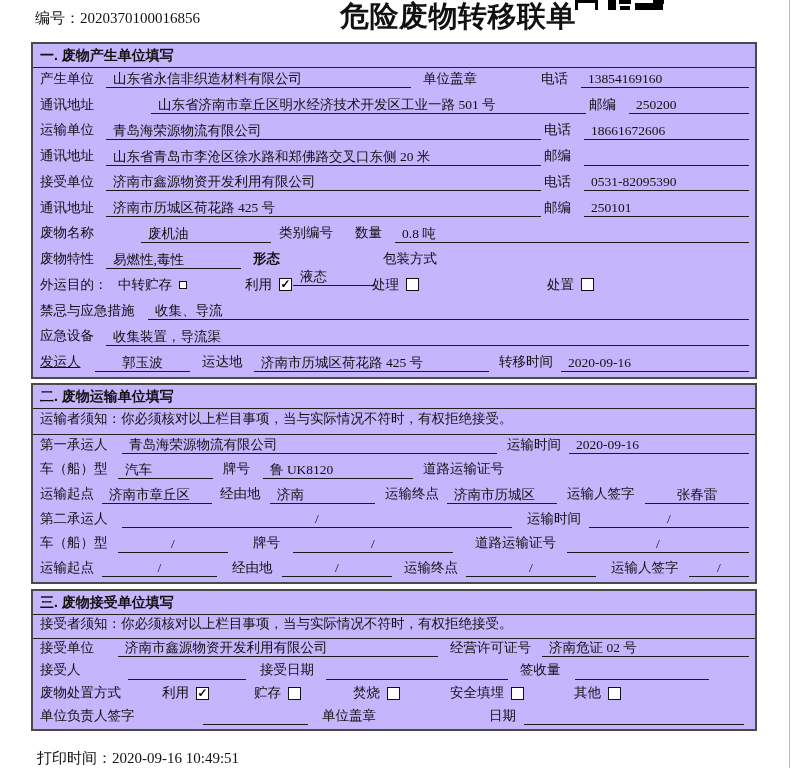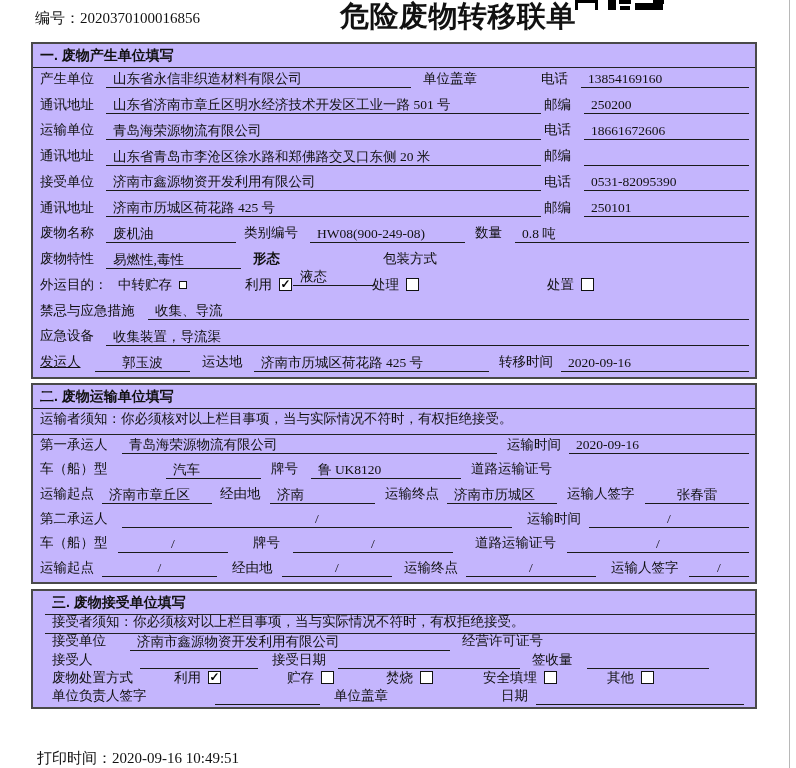--- a/index.html
+++ b/index.html
@@ -20,21 +20,21 @@
   .qr .q-outline{position:absolute;left:0;top:0;width:17px;height:14px;border:3px solid #000;background:#fff;}
   .qr .qm{position:absolute;background:#000;}
 
   .section{
     position:absolute;left:31px;width:726px;box-sizing:border-box;
     border:2px solid #4a4a4a;background:#c4b5fd;
     display:flex;flex-direction:column;
   }
   .s1{top:42px;height:337px;}
   .s2{top:383px;height:201px;}
-  .s3{top:589px;height:120px;padding-left:12px;}
+  .s3{top:589px;height:142px;}
   .sec-header{
     flex:0 0 auto;padding:3px 6px 2px 7px;border-bottom:1px solid #222;
     font-weight:bold;font-size:14px;
     font-family:"Liberation Sans","DejaVu Sans",sans-serif;
   }
   .row{
     flex:1 1 0;min-height:0;display:flex;align-items:center;
     padding:0 6px 4px 7px;font-size:13.5px;white-space:nowrap;
   }
   .row.line{border-bottom:1px solid #222;}
@@ -75,21 +75,21 @@
       <div class="sec-header">一. 废物产生单位填写</div>
       <div class="row">
         <span class="lbl" style="width: 66px;">产生单位</span>
         <span class="val" style="width: 305px;">山东省永信非织造材料有限公司</span>
         <span class="lbl" style="width: 66px; margin-left: 12px;">单位盖章</span>
         <span class="lbl" style="width: 40px; margin-left: 52px;">电话</span>
         <span class="val" style="flex: 1 1 0px;">13854169160</span>
       </div>
       <div class="row">
         <span class="lbl" style="width: 66px;">通讯地址</span>
-        <span class="val" style="width: 435px;">山东省济南市章丘区明水经济技术开发区工业一路 501 号</span>
+        <span class="val" style="width: 435px; margin-left: 45px;">山东省济南市章丘区明水经济技术开发区工业一路 501 号</span>
         <span class="lbl" style="width: 40px; margin-left: 3px;">邮编</span>
         <span class="val" style="flex: 1 1 0px;">250200</span>
       </div>
       <div class="row">
         <span class="lbl" style="width: 66px;">运输单位</span>
         <span class="val" style="width: 435px;">青岛海荣源物流有限公司</span>
         <span class="lbl" style="width: 40px; margin-left: 3px;">电话</span>
         <span class="val" style="flex: 1 1 0px;">18661672606</span>
       </div>
       <div class="row">
@@ -105,23 +105,22 @@
         <span class="val" style="flex: 1 1 0px;">0531-82095390</span>
       </div>
       <div class="row">
         <span class="lbl" style="width: 66px;">通讯地址</span>
         <span class="val" style="width: 435px;">济南市历城区荷花路 425 号</span>
         <span class="lbl" style="width: 40px; margin-left: 3px;">邮编</span>
         <span class="val" style="flex: 1 1 0px;">250101</span>
       </div>
       <div class="row">
         <span class="lbl" style="width: 66px;">废物名称</span>
-        <span class="val" style="width: 130px;">废机油</span>
+        <span class="val" style="width: 130px; margin-left: 35px;">废机油</span>
         <span class="lbl" style="width: 66px; margin-left: 8px;">类别编号</span>
-        <span class="val" style="width: 155px;">HW08(900-249-08)</span>
         <span class="lbl" style="width: 40px; margin-left: 10px;">数量</span>
         <span class="val" style="flex: 1 1 0px;">0.8 吨</span>
       </div>
       <div class="row">
         <span class="lbl" style="width: 66px;">废物特性</span>
         <span class="val" style="width: 135px;">易燃性,毒性</span>
         <span class="lbl" style="width: 40px; margin-left: 12px; font-weight: bold;">形态</span>
         <span class="val" style="width: 80px; margin-top: 34px;">液态</span>
         <span class="lbl" style="width: 66px; margin-left: 10px;">包装方式</span>
       </div>
@@ -167,21 +166,21 @@
         <span class="lbl" style="flex: 1 1 0px;">运输者须知：你必须核对以上栏目事项，当与实际情况不符时，有权拒绝接受。</span>
       </div>
       <div class="row">
         <span class="lbl" style="width: 82px;">第一承运人</span>
         <span class="val" style="width: 375px;">青岛海荣源物流有限公司</span>
         <span class="lbl" style="width: 62px; margin-left: 10px;">运输时间</span>
         <span class="val" style="flex: 1 1 0px;">2020-09-16</span>
       </div>
       <div class="row">
         <span class="lbl" style="width: 78px;">车（船）型</span>
-        <span class="val" style="width: 95px; margin-left: 48px;">汽车</span>
+        <span class="val" style="width: 95px;">汽车</span>
         <span class="lbl" style="width: 40px; margin-left: 10px;">牌号</span>
         <span class="val" style="width: 150px;">鲁 UK8120</span>
         <span class="lbl" style="width: 92px; margin-left: 10px;">道路运输证号</span>
       </div>
       <div class="row">
         <span class="lbl" style="width: 62px;">运输起点</span>
         <span class="val" style="width: 110px;">济南市章丘区</span>
         <span class="lbl" style="width: 50px; margin-left: 8px;">经由地</span>
         <span class="val" style="width: 105px;">济南</span>
         <span class="lbl" style="width: 62px; margin-left: 10px;">运输终点</span>
@@ -216,36 +215,37 @@
     </div>
     <div class="section s3">
       <div class="sec-header">三. 废物接受单位填写</div>
       <div class="row line">
         <span class="lbl" style="flex: 1 1 0px;">接受者须知：你必须核对以上栏目事项，当与实际情况不符时，有权拒绝接受。</span>
       </div>
       <div class="row">
         <span class="lbl" style="width: 78px;">接受单位</span>
         <span class="val" style="width: 320px;">济南市鑫源物资开发利用有限公司</span>
         <span class="lbl" style="width: 92px; margin-left: 12px;">经营许可证号</span>
+        <span class="val" style="flex: 1 1 0px;">济南危证 02 号</span>
       </div>
       <div class="row">
         <span class="lbl" style="width: 88px;">接受人</span>
         <span class="val" style="width: 118px;"></span>
         <span class="lbl" style="width: 66px; margin-left: 14px;">接受日期</span>
         <span class="val" style="width: 182px;"></span>
         <span class="lbl" style="width: 55px; margin-left: 12px;">签收量</span>
         <span class="val" style="flex: 1 1 0px; margin-right: 40px;"></span>
       </div>
       <div class="row">
         <span class="lbl" style="width: 100px;">废物处置方式</span>
         <span class="cbg" style="margin-left: 22px;">
           <span class="cbl">利用</span>
           <span class="box chk">✓</span>
         </span>
-        <span class="cbg" style="margin-left: 66px;">
+        <span class="cbg" style="margin-left: 45px;">
           <span class="cbl">贮存</span>
           <span class="box"></span>
         </span>
         <span class="cbg" style="margin-left: 52px;">
           <span class="cbl">焚烧</span>
           <span class="box"></span>
         </span>
         <span class="cbg" style="margin-left: 50px;">
           <span class="cbl">安全填埋</span>
           <span class="box"></span>

